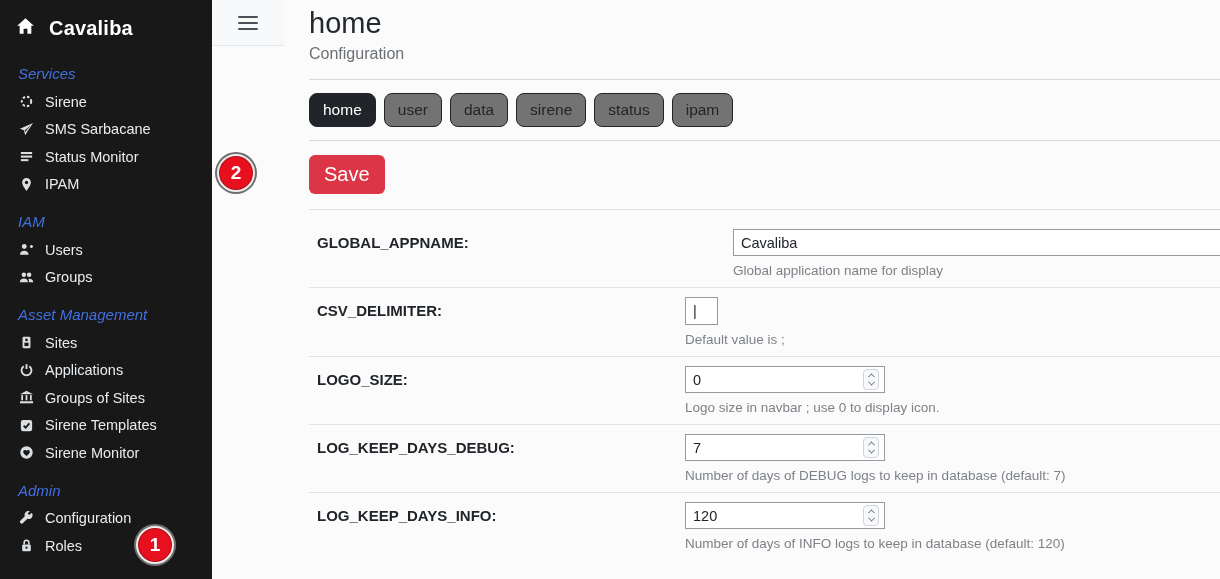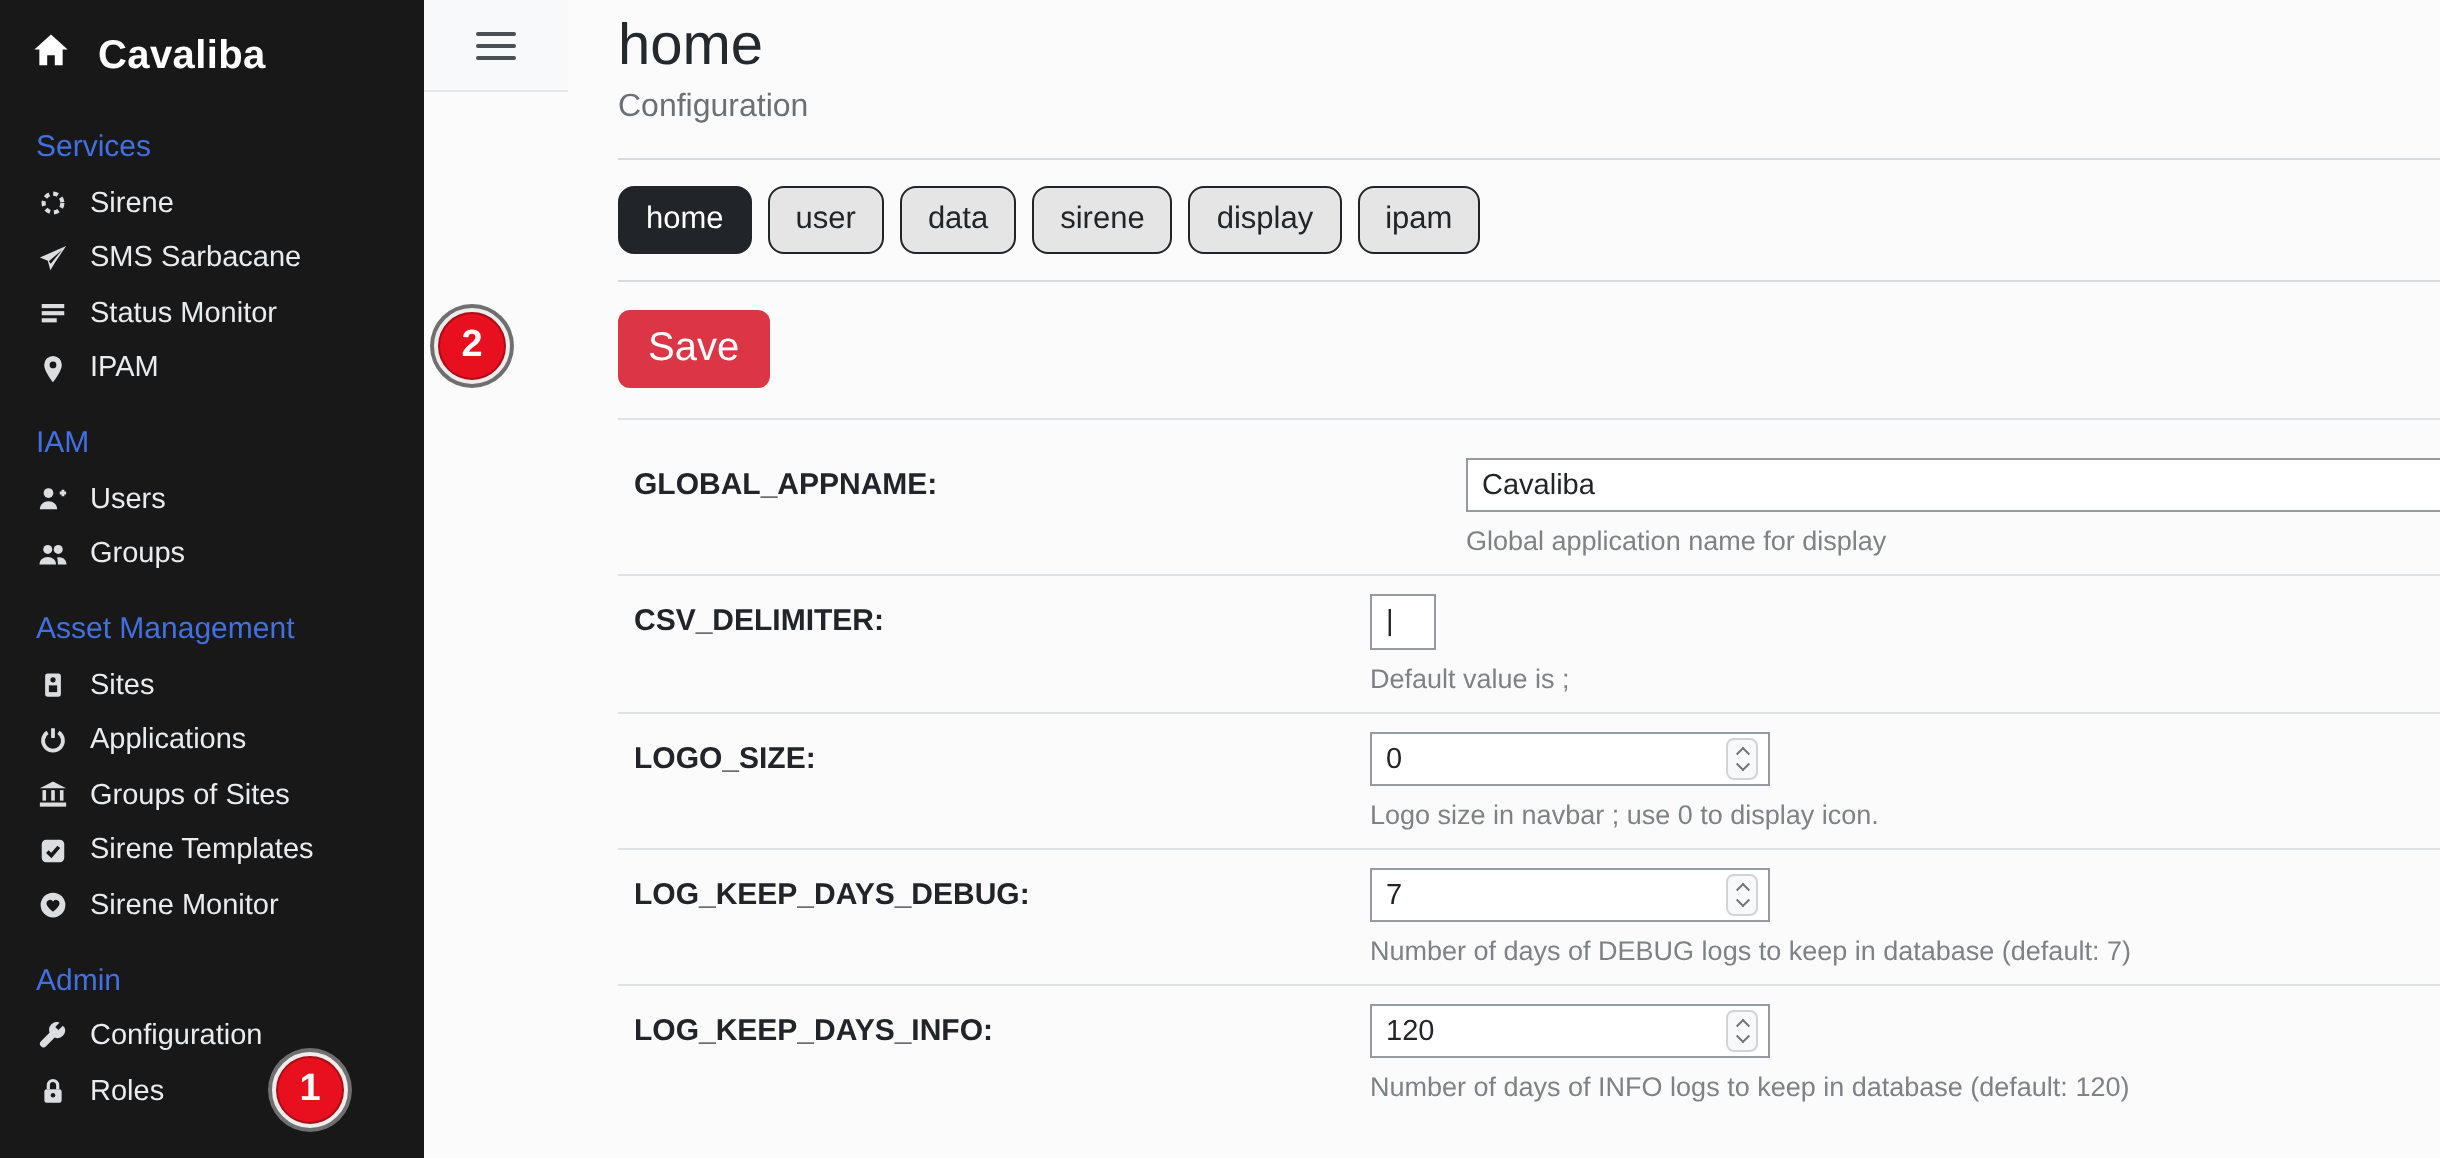--- a/index.html
+++ b/index.html
@@ -18,21 +18,21 @@
     background:#181818; color:#e9ecef;
     padding:6px 0 0 0;
   }
   .brand {
     display:flex; align-items:center; gap:14px;
     height:44px; padding:0 16px; color:#fff;
   }
   .brand-name { font-size:20px; font-weight:bold; letter-spacing:.2px; }
   .side-nav { padding:0 8px 0 18px; }
   .section-header {
-    color:#4370e0; font-size:15px; margin:15px 0 6px;
+    color:#4370e0; font-size:15px; margin:15px 0 6px;font-style:italic;
   }
   .side-item {
     display:flex; align-items:center; gap:11px;
     height:27.5px; font-size:14.5px; color:#e9ecef; cursor:pointer;
     white-space:nowrap;
   }
   .side-item .icon { width:16px; height:16px; display:flex; align-items:center; justify-content:center; flex:0 0 16px; }
   .side-item svg { display:block; }
 
   
@@ -46,21 +46,21 @@
 
   .content { padding:7px 10px 0 25px; flex:1; }
   .page-title { font-size:29px; font-weight:500; color:#24292e; line-height:1.15; }
   .page-subtitle { font-size:16px; color:#6b7075; margin-top:5px; }
   .hr { border-top:1px solid #d8dbde; margin-top:16px; }
 
   
   .tabs { display:flex; gap:8px; margin-top:13px; }
   .tab {
     font-family:"Liberation Sans", sans-serif;
-    font-size:15.5px; color:#212529; background:#e5e5e5;
+    font-size:15.5px; color:#212529; background:#737373;
     border:1px solid #212529; border-radius:8px;
     padding:6px 13px; cursor:pointer; line-height:1.3;
   }
   .tab.active { background:#212529; color:#fff; }
   .hr2 { border-top:1px solid #d8dbde; margin-top:13px; }
 
   
   .save-btn {
     font-family:"Liberation Sans", sans-serif;
     margin-top:14px; background:#dc3545; color:#fff; border:none;
@@ -276,21 +276,21 @@
   <div class="content">
     <div class="page-title">home</div>
     <div class="page-subtitle">Configuration</div>
     <div class="hr"></div>
 
     <div class="tabs">
       <button class="tab active">home</button>
       <button class="tab">user</button>
       <button class="tab">data</button>
       <button class="tab">sirene</button>
-      <button class="tab">display</button>
+      <button class="tab">status</button>
       <button class="tab">ipam</button>
     </div>
     <div class="hr2"></div>
 
     <button class="save-btn">Save</button>
 
     <div class="form-table">
 
       <div class="form-row first">
         <div class="f-label">GLOBAL_APPNAME:</div>

